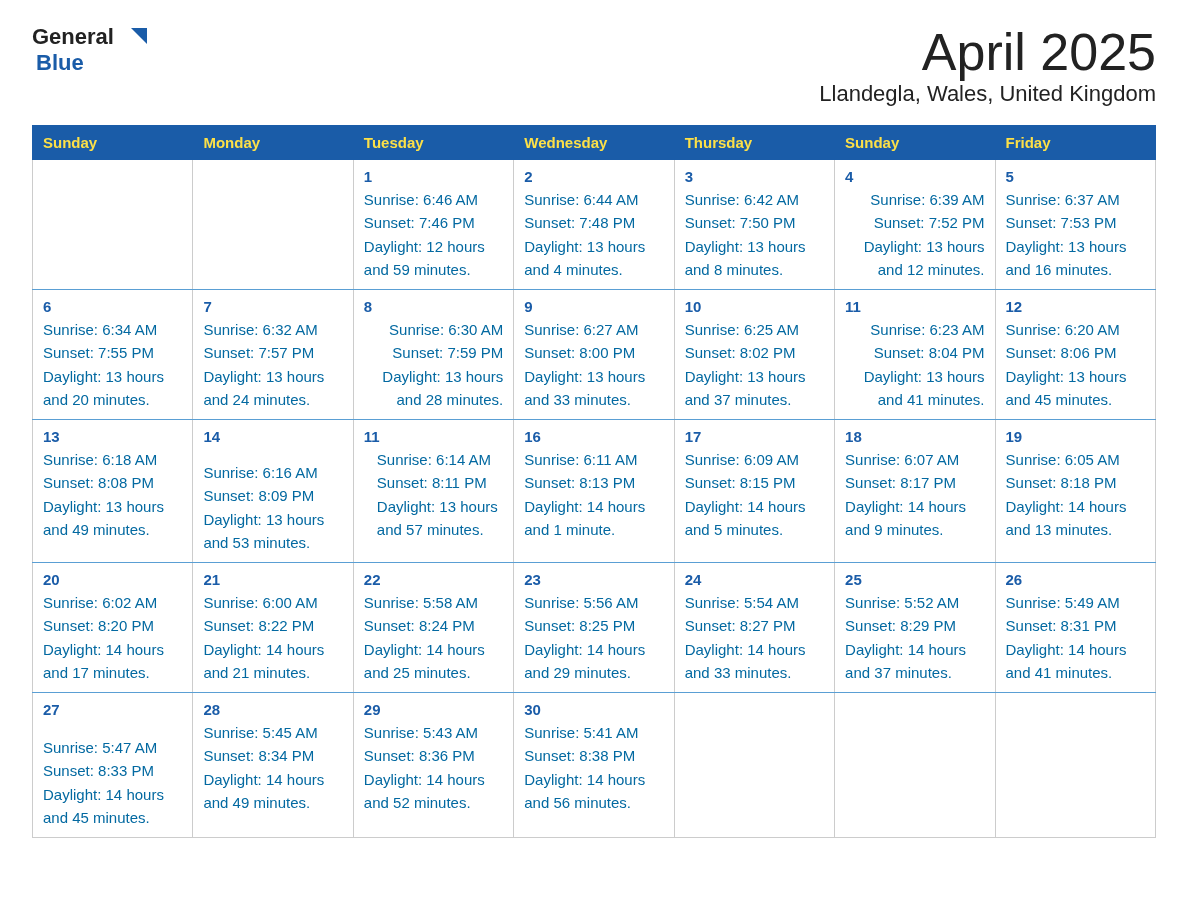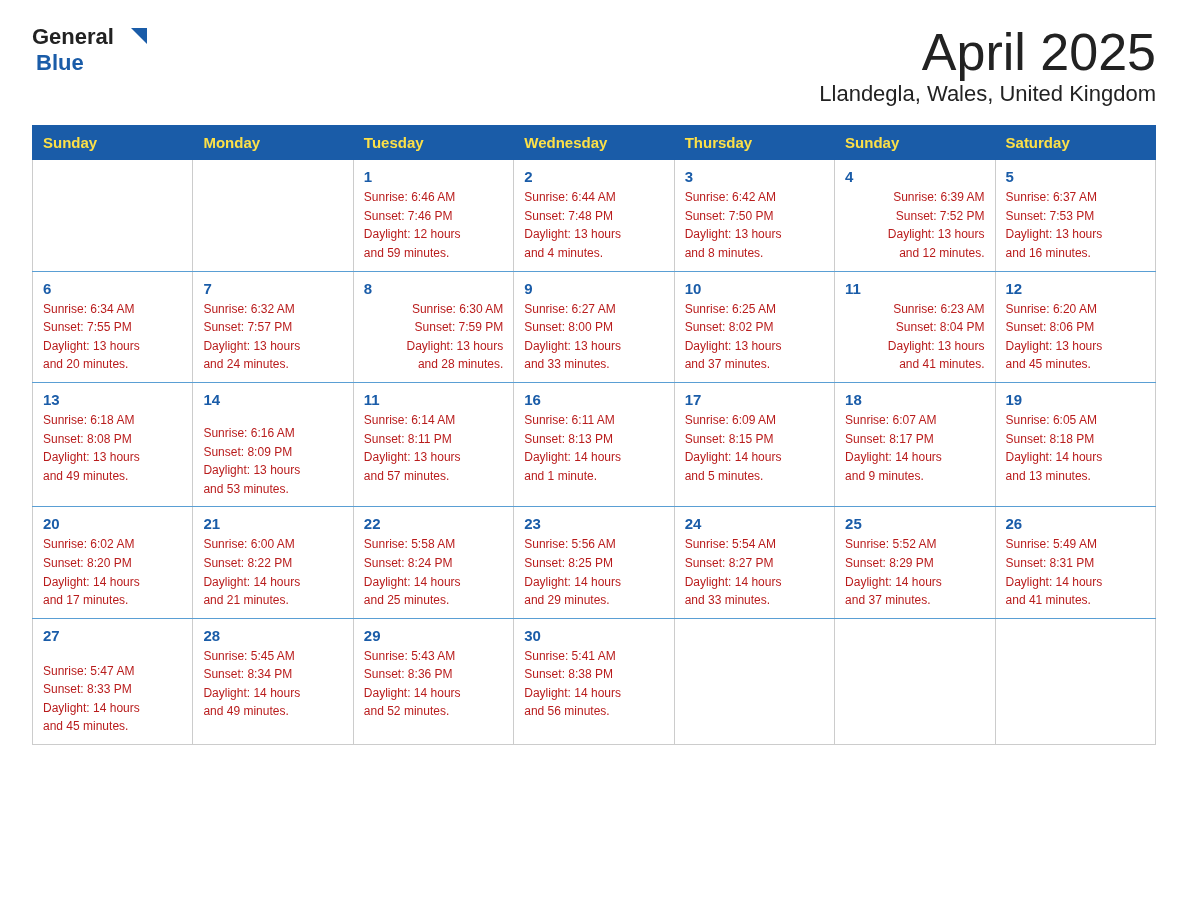--- a/index.html
+++ b/index.html
@@ -56,22 +56,22 @@
       height: 110px;
     }
     tbody tr td .day-num {
       font-size: 15px;
       font-weight: 600;
       color: #1a5ca8;
       display: block;
       margin-bottom: 3px;
     }
     tbody tr td .day-info {
-      font-size: 12px;
-      color: #b91c1c;
+      font-size: 15px;
+      color: #0369a1;
       line-height: 1.55;
     }
     tbody tr:not(:last-child) td {
       border-bottom: 1px solid #5a9fd4;
     }
     tbody tr td:first-child {
       border-left: 1px solid #ccc;
     }
     .logo-wrap {
       display: flex;
@@ -114,21 +114,21 @@
 
 <table>
   <thead>
     <tr>
     <th>Sunday</th>
         <th>Monday</th>
         <th>Tuesday</th>
         <th>Wednesday</th>
         <th>Thursday</th>
         <th>Sunday</th>
-        <th>Saturday</th>
+        <th>Friday</th>
       </tr>
   </thead>
   <tbody id="calendar-body">
   <tr>
         <td></td>
         <td></td>
         <td>
           <span class="day-num">1</span>
           <div class="day-info" style="white-space: pre-line;">Sunrise: 6:46 AM
 Sunset: 7:46 PM
@@ -225,21 +225,21 @@
         </td>
         <td>
           <span class="day-num">14</span>
           <div class="day-info" style="white-space: pre-line; margin-top: 16px;">Sunrise: 6:16 AM
 Sunset: 8:09 PM
 Daylight: 13 hours
 and 53 minutes.</div>
         </td>
         <td>
           <span class="day-num">11</span>
-          <div class="day-info" style="white-space: pre-line;">Sunrise: 6:14 AM
+          <div class="day-info" style="white-space: pre-line; margin-left: 13px;">Sunrise: 6:14 AM
 Sunset: 8:11 PM
 Daylight: 13 hours
 and 57 minutes.</div>
         </td>
         <td>
           <span class="day-num">16</span>
           <div class="day-info" style="white-space: pre-line;">Sunrise: 6:11 AM
 Sunset: 8:13 PM
 Daylight: 14 hours
 and 1 minute.</div>

